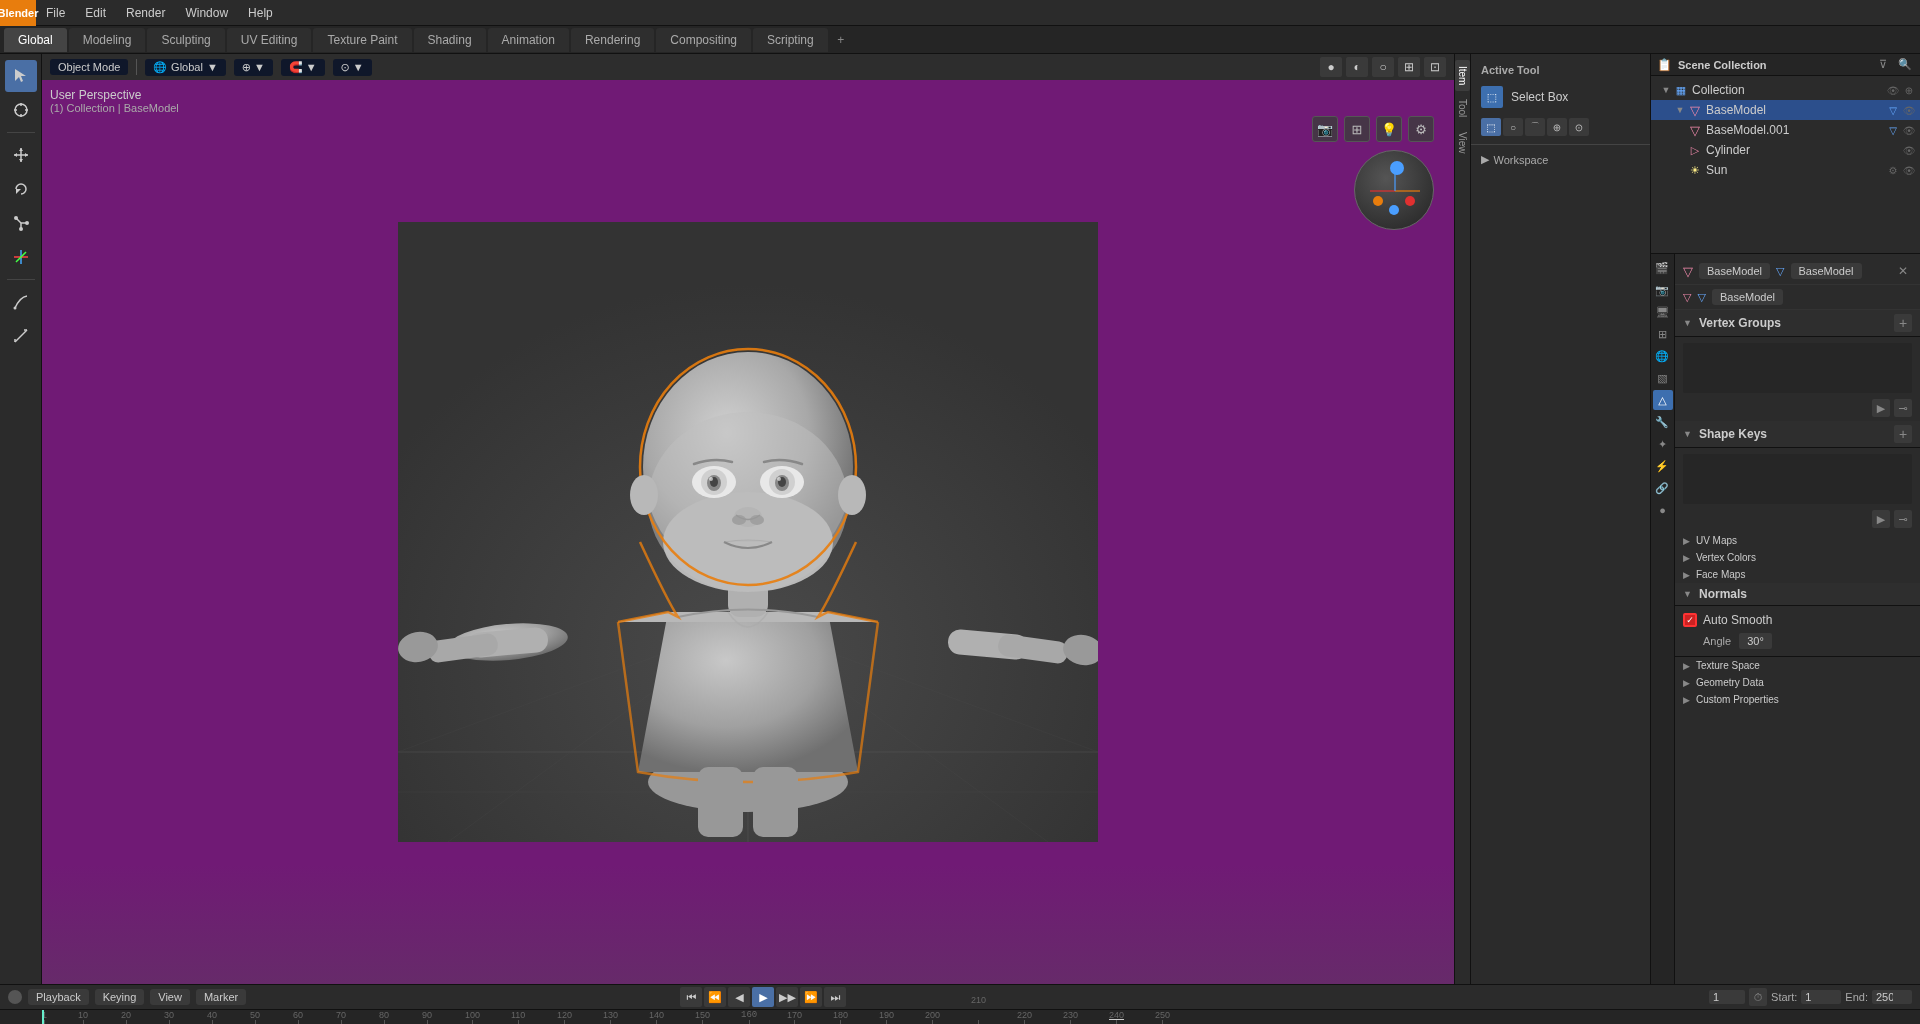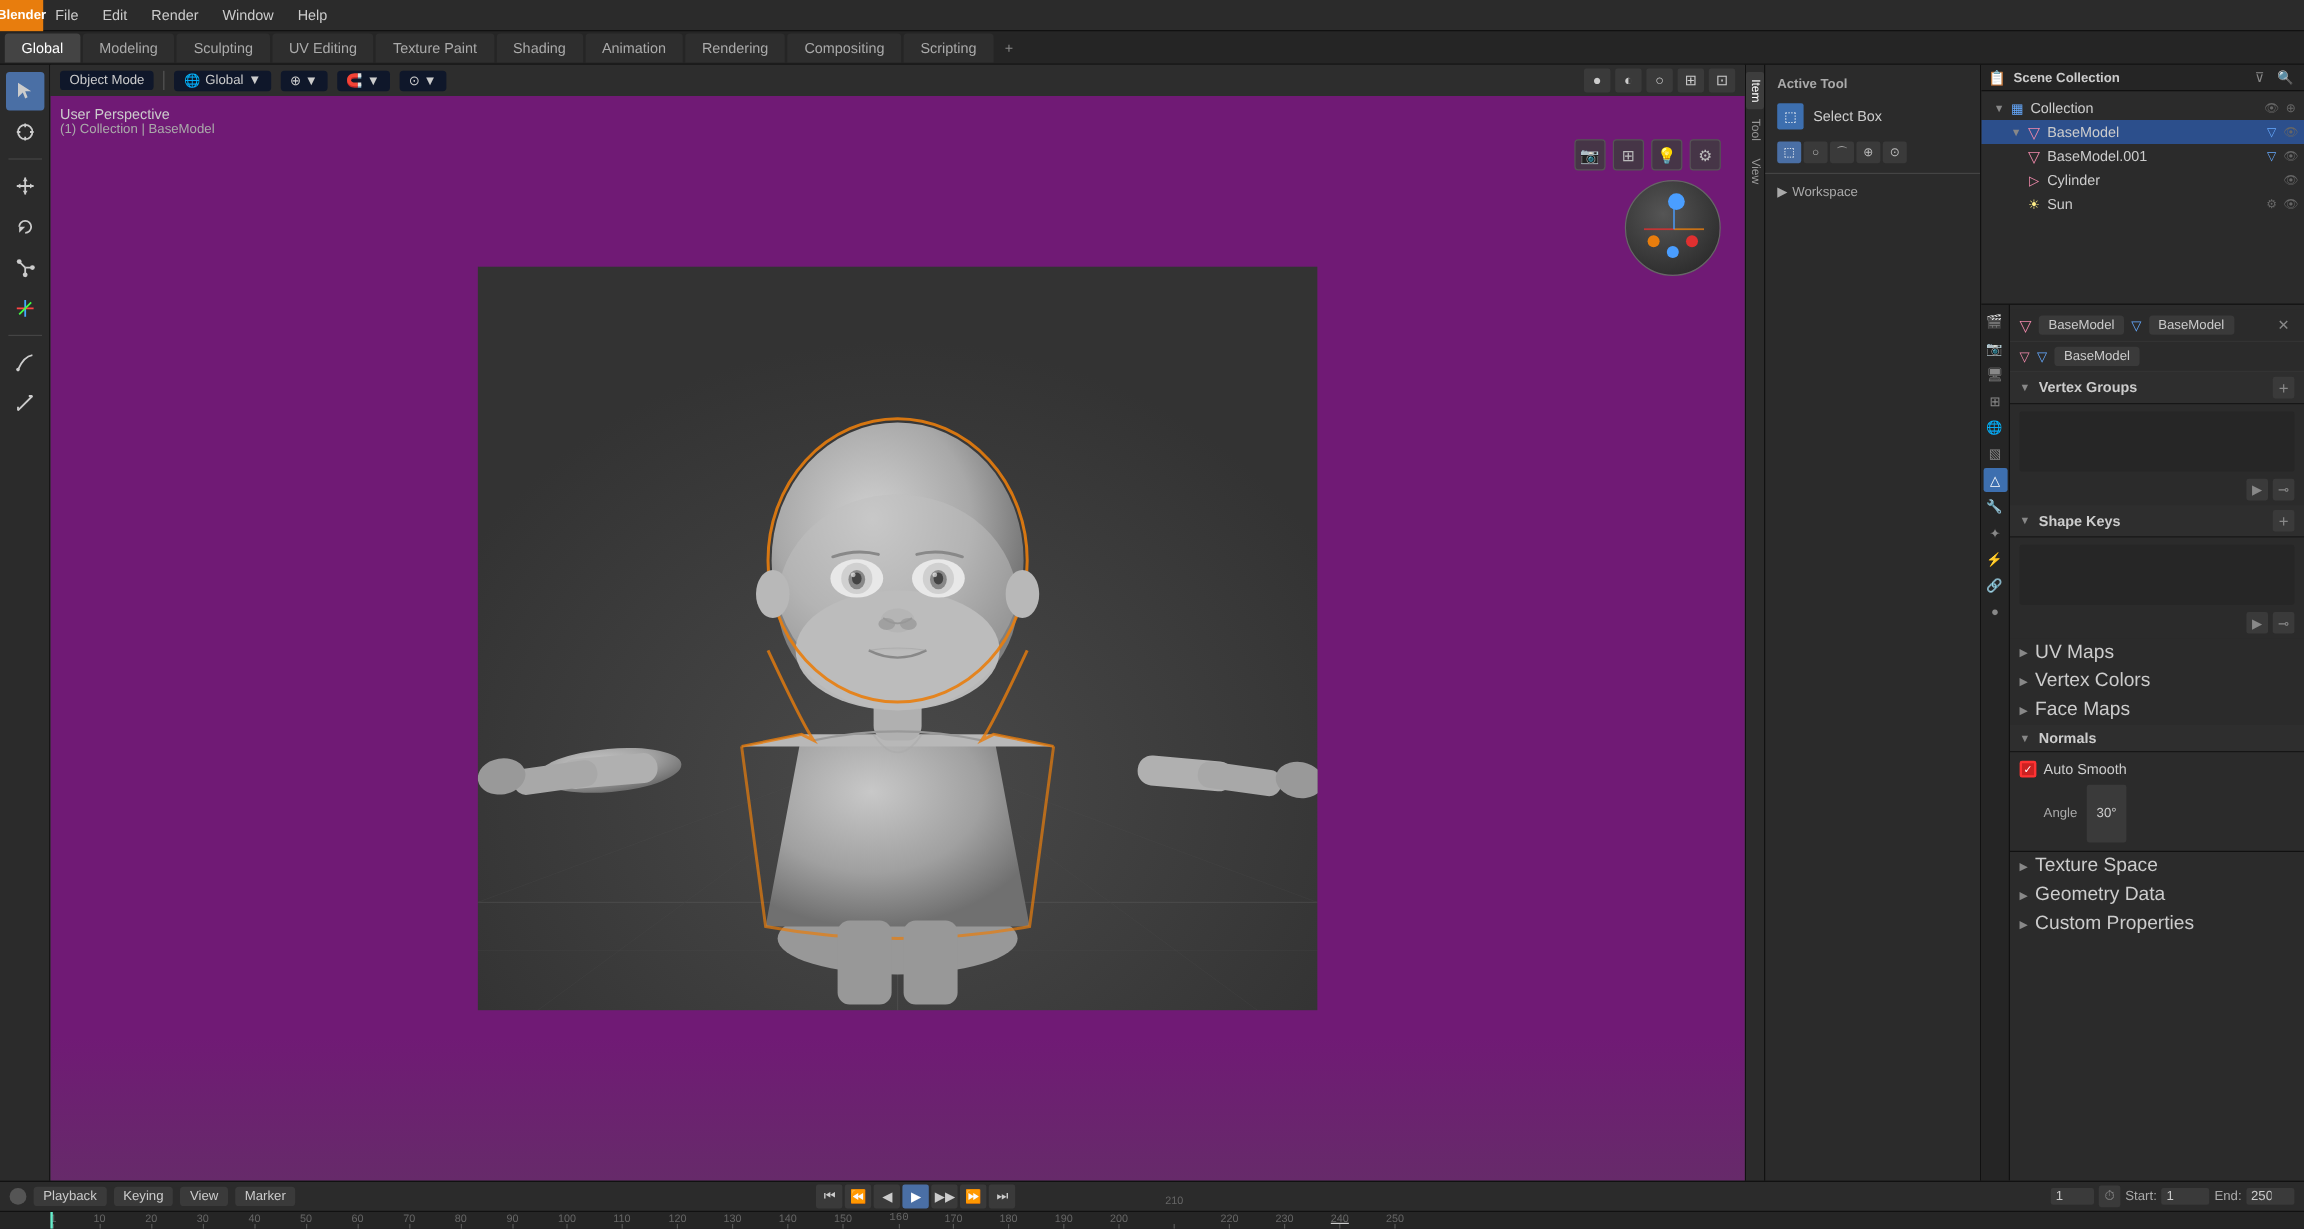--- a/index.html
+++ b/index.html
@@ -526,21 +526,21 @@
     }
     .angle-row {
       display: flex; align-items: center;
       padding: 3px 0 3px 20px;
       gap: 8px;
     }
     .angle-label { color: #aaa; font-size: 11px; }
     .angle-value {
       background: #3a3a3a;
       border-radius: 2px;
-      padding: 18px 8px;
+      padding: 2px 8px;
       color: #ccc;
       font-size: 11px;
     }
 
     
     .bottom-timeline {
       width: 100%;
       height: 40px;
       background: #252525;
       border-top: 1px solid #111;
@@ -651,21 +651,21 @@
     ::-webkit-scrollbar-track { background: #222; }
     ::-webkit-scrollbar-thumb { background: #555; border-radius: 3px; }
 
     .uv-maps-row, .vertex-colors-row, .face-maps-row {
       display: flex; align-items: center;
       padding: 3px 8px;
       cursor: pointer;
       gap: 6px;
     }
     .uv-arrow { color: #888; font-size: 9px; }
-    .uv-label { font-size: 16px; color: #ccc; }
+    .uv-label { font-size: 10px; color: #ccc; }
   </style>
 </head>
 <body>
 
 <div class="top-bar">
   <div class="top-bar-logo">Blender</div>
   <div class="top-bar-menu">
     <div class="top-bar-menu-item">File</div>
     <div class="top-bar-menu-item">Edit</div>
     <div class="top-bar-menu-item">Render</div>

